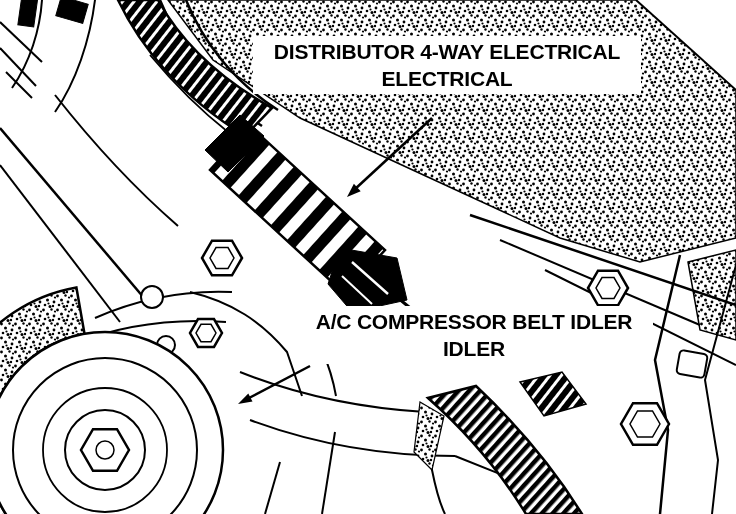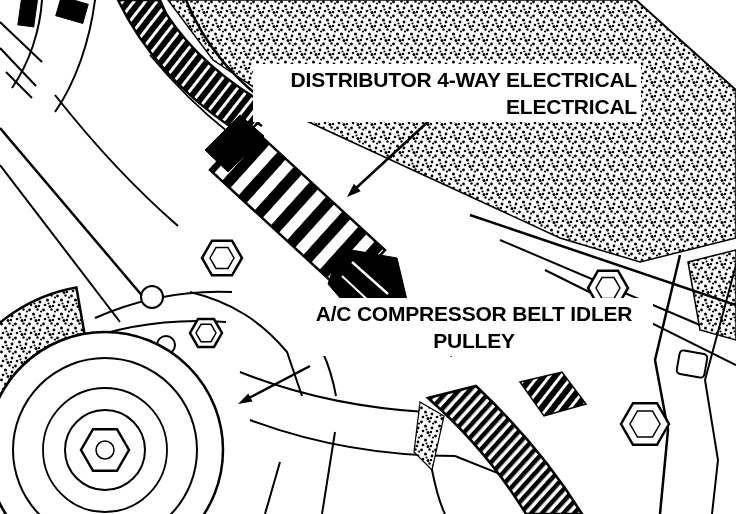--- a/index.html
+++ b/index.html
@@ -7,22 +7,22 @@
     position:relative;width:736px;height:514px;background:#fff;overflow:hidden;
     font-family:"Liberation Sans",sans-serif;
   }
   .stage svg{position:absolute;left:0;top:0;}
   .callout{
     position:absolute;text-align:center;color:#000;background:#fff;
     font-weight:700;font-size:21px;line-height:27px;letter-spacing:-0.2px;
     padding:2px 4px;
   }
   .callout .l2{display:block;}
-  #callout-connector{left:253px;top:64px;width:380px;text-align:right;}
-  #callout-pulley{left:295px;top:298px;width:350px;}
+  #callout-connector{left:253px;top:36px;width:380px;}
+  #callout-pulley{left:295px;top:306px;width:350px;}
 </style>
 </head>
 <body>
 
 <div class="stage">
 
   <svg width="736" height="514" viewBox="0 0 736 514">
     <defs>
       <pattern id="stipple" width="14" height="14" patternUnits="userSpaceOnUse">
         <rect width="14" height="14" fill="#ffffff"></rect>
@@ -162,16 +162,16 @@
     </g>
   </svg>
 
   <div class="callout" id="callout-connector">
     <span class="l1">DISTRIBUTOR 4-WAY ELECTRICAL</span>
     <span class="l2">ELECTRICAL</span>
   </div>
 
   <div class="callout" id="callout-pulley">
     <span class="l1">A/C COMPRESSOR BELT IDLER</span>
-    <span class="l2">PULLEY</span>
+    <span class="l2">IDLER</span>
   </div>
 
 </div>
 
 </body></html>

